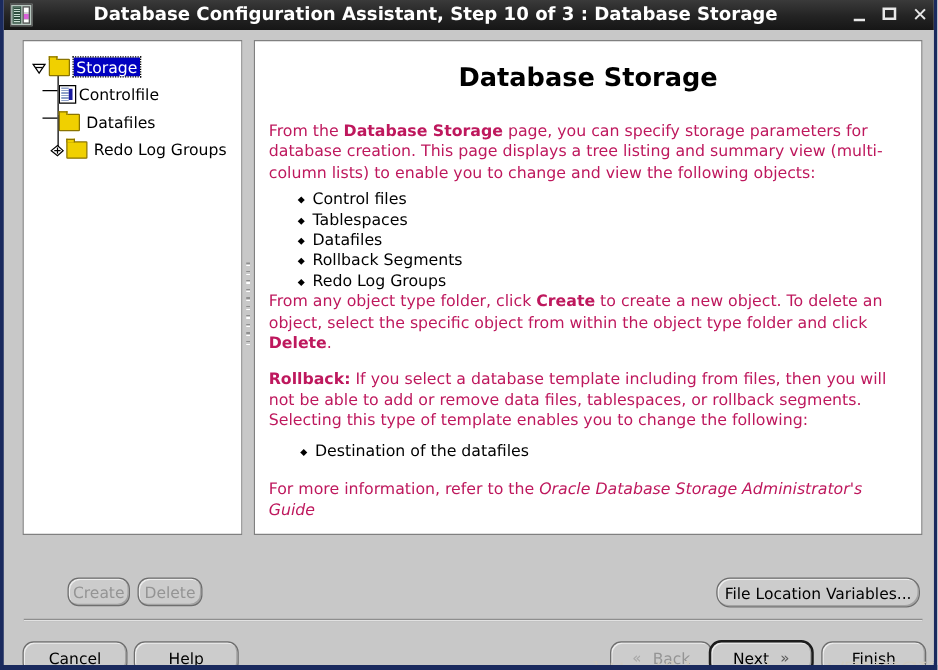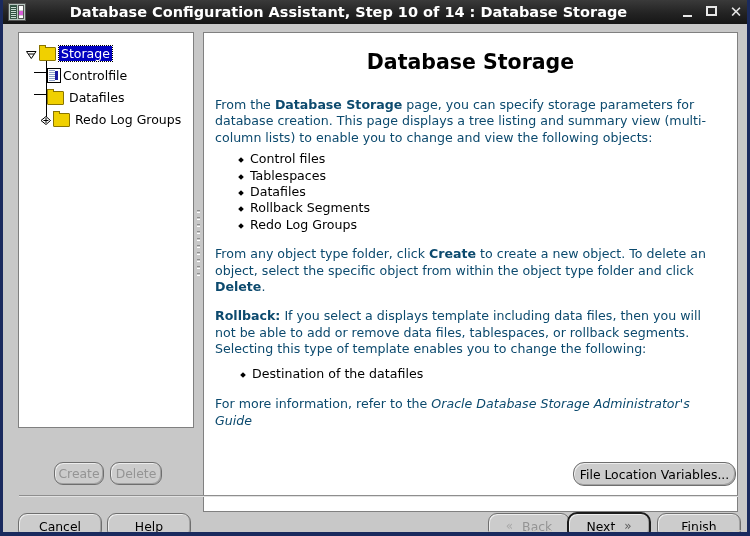--- a/index.html
+++ b/index.html
@@ -229,44 +229,44 @@
     left: 3px; top: 178px;
     width: 3px; height: 70px;
     background: repeating-linear-gradient(to bottom,
         #8f8f8f 0 1px, transparent 1px 2px, #ffffff 2px 3px, transparent 3px 7px);
   }
 
   
   .content-panel {
     position: absolute;
     left: 197px; top: 8px;
-    width: 535px; height: 480px;
+    width: 535px; height: 396px;
     background: #ffffff;
     border: 1px solid #808080;
     box-sizing: border-box;
     overflow: hidden;
   }
   .page-title {
     text-align: center;
     font-size: 20.5px;
     font-weight: bold;
     color: #000;
     margin: 17px 0 0 0;
     font-family: "DejaVu Sans", "Liberation Sans", sans-serif;
   }
   .body-text {
     margin: 0;
     padding: 0 16px 0 11px;
     font-size: 12.6px;
     line-height: 16.4px;
-    color: #0c4a6e;
+    color: #be185d;
     font-family: "DejaVu Sans", "Liberation Sans", sans-serif;
   }
   .p1 { margin-top: 23px; }
-  .p2 { margin-top: 13px; }
+  .p2 { }
   .p3 { margin-top: 13px; }
   .p4 { margin-top: 14px; }
   .bullets {
     margin: 5px 12px 0 0;
     padding: 0 0 0 46px;
     list-style: none;
   }
   .bullets li {
     font-size: 12.6px;
     line-height: 16.4px;
@@ -377,21 +377,21 @@
     pointer-events: none;
   }
 </style>
 </head>
 <body>
 
 <div class="app-window">
 
   <div class="titlebar">
     <div class="title-icon"></div>
-    <div class="title-text">Database Configuration Assistant, Step 10 of 14 : Database Storage</div>
+    <div class="title-text">Database Configuration Assistant, Step 10 of 3 : Database Storage</div>
     <div class="win-btns">
       <div class="win-btn win-min"></div>
       <div class="win-btn win-max"></div>
       <div class="win-btn win-close">✕</div>
     </div>
   </div>
 
   <div class="client">
 
     <div class="tree-panel">
@@ -447,21 +447,21 @@
       <ul class="bullets">
         <li>Control files</li>
         <li>Tablespaces</li>
         <li>Datafiles</li>
         <li>Rollback Segments</li>
         <li>Redo Log Groups</li>
       </ul>
 
       <p class="body-text p2"><span>From any object type folder, click </span><b>Create</b><span> to create a new object. To delete an object, select the specific object from within the object type folder and click </span><b>Delete</b><span>.</span></p>
 
-      <p class="body-text p3"><b>Rollback:</b><span> If you select a displays template including data files, then you will not be able to add or remove data files, tablespaces, or rollback segments. Selecting this type of template enables you to change the following:</span></p>
+      <p class="body-text p3"><b>Rollback:</b><span> If you select a database template including from files, then you will not be able to add or remove data files, tablespaces, or rollback segments. Selecting this type of template enables you to change the following:</span></p>
 
       <ul class="bullets second">
         <li>Destination of the datafiles</li>
       </ul>
 
       <p class="body-text p4"><span>For more information, refer to the </span><em class="cite">Oracle Database Storage Administrator's Guide</em></p>
     </div>
 
     <div class="btn disabled create-btn">
       <span>Create</span>

